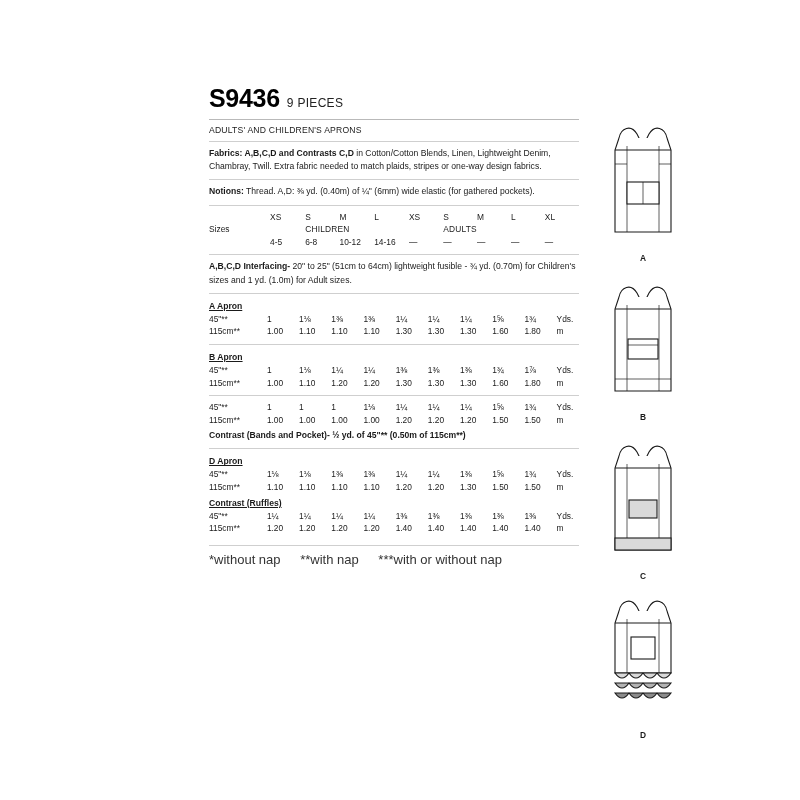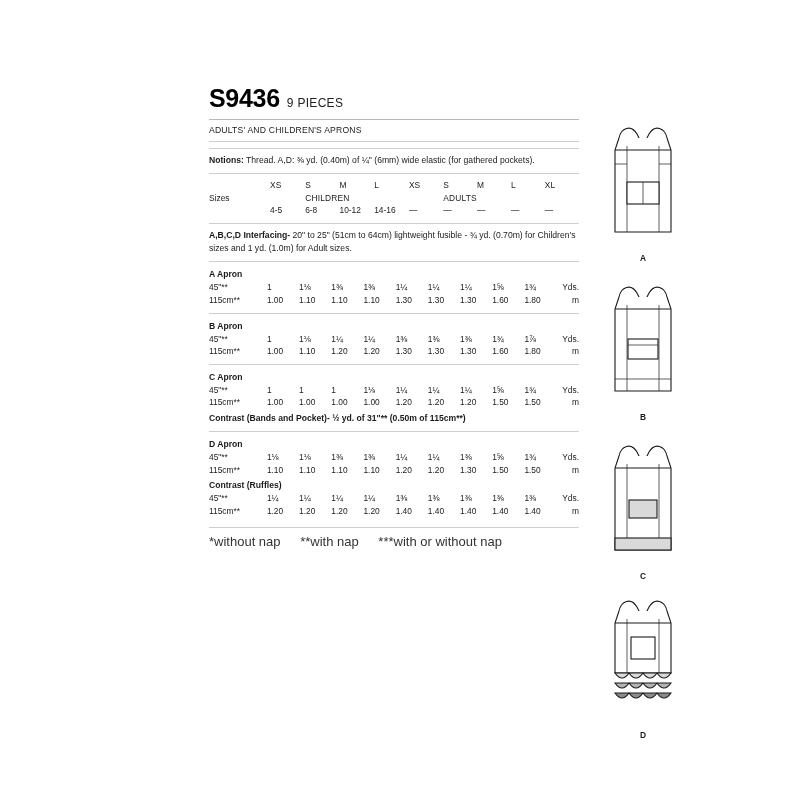--- a/index.html
+++ b/index.html
@@ -79,35 +79,36 @@
   .grp { font-weight: bold; letter-spacing: 0.2px; }
   .cellw { width: 37px; }
   .cellw-xs { width: 38px; }
 
   
   .sect-title {
     font-size: 8.6px;
     font-weight: bold;
     margin-top: 7px;
     margin-bottom: 2px;
+    text-decoration: underline;
   }
   table.yard {
     border-collapse: collapse;
     font-size: 8.4px;
     width: 100%;
   }
   table.yard td {
     padding: 0;
     line-height: 12.6px;
     text-align: left;
     white-space: nowrap;
   }
   table.yard td.rowlabel { width: 66px; }
   table.yard td.num { width: 37px; }
-  table.yard td.unit { width: 24px; text-align: right; }
+  table.yard td.unit { width: 24px; }
   .note {
     font-size: 8.6px;
     font-weight: bold;
     line-height: 13px;
     margin-top: 3px;
   }
   .footnote {
     font-size: 13px;
     color: #333;
     margin-top: 6px;
@@ -145,20 +146,23 @@
       <span class="pattern-number">S9436</span>
       <span class="pieces">9 PIECES</span>
     </div>
 
     <div class="rule"></div>
 
     <div class="title">ADULTS' AND CHILDREN'S APRONS</div>
 
     <div class="rule thin"></div>
 
+    <p class="para block">
+      <b>Fabrics: A,B,C,D and Contrasts C,D</b><span> in Cotton/Cotton Blends, Linen, Lightweight Denim, Chambray, Twill. Extra fabric needed to match plaids, stripes or one-way design fabrics.</span>
+    </p>
 
     <div class="rule thin"></div>
 
     <p class="para block">
       <b>Notions:</b><span> Thread. A,D: ⅜ yd. (0.40m) of ¼" (6mm) wide elastic (for gathered pockets).</span>
     </p>
 
     <div class="rule thin"></div>
 
     <table class="sizes">
@@ -266,21 +270,20 @@
         <td class="num">1.30</td>
         <td class="num">1.60</td>
         <td class="num">1.80</td>
         <td class="unit">m</td>
       </tr>
     </tbody>
       </table>
 
     <div class="rule thin"></div>
 
-    <div class="sect-title">C Apron</div>
     <table class="yard">
       <tbody>
           <tr>
         <td class="rowlabel">45"**</td>
         <td class="num">1</td>
         <td class="num">1</td>
         <td class="num">1</td>
         <td class="num">1⅛</td>
         <td class="num">1¼</td>
         <td class="num">1¼</td>
@@ -297,21 +300,21 @@
         <td class="num">1.00</td>
         <td class="num">1.20</td>
         <td class="num">1.20</td>
         <td class="num">1.20</td>
         <td class="num">1.50</td>
         <td class="num">1.50</td>
         <td class="unit">m</td>
       </tr>
     </tbody>
       </table>
-    <div class="note">Contrast (Bands and Pocket)- ½ yd. of 31"** (0.50m of 115cm**)</div>
+    <div class="note">Contrast (Bands and Pocket)- ½ yd. of 45"** (0.50m of 115cm**)</div>
 
     <div class="rule thin"></div>
 
     <div class="sect-title">D Apron</div>
     <table class="yard">
       <tbody>
           <tr>
         <td class="rowlabel">45"**</td>
         <td class="num">1⅛</td>
         <td class="num">1⅛</td>

